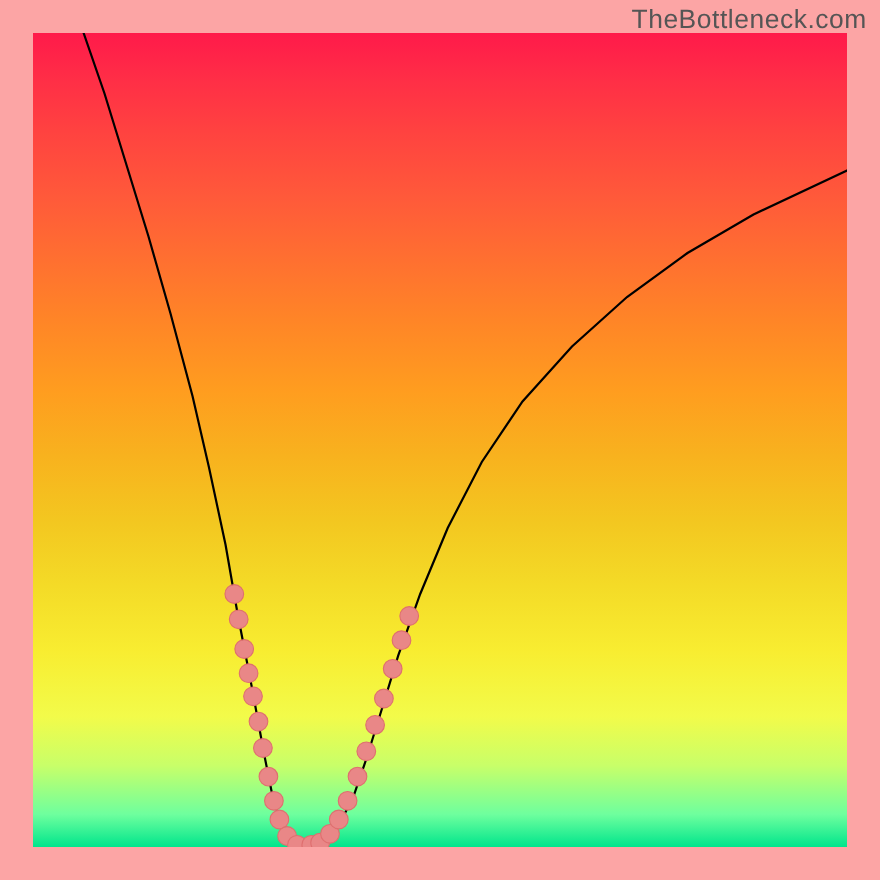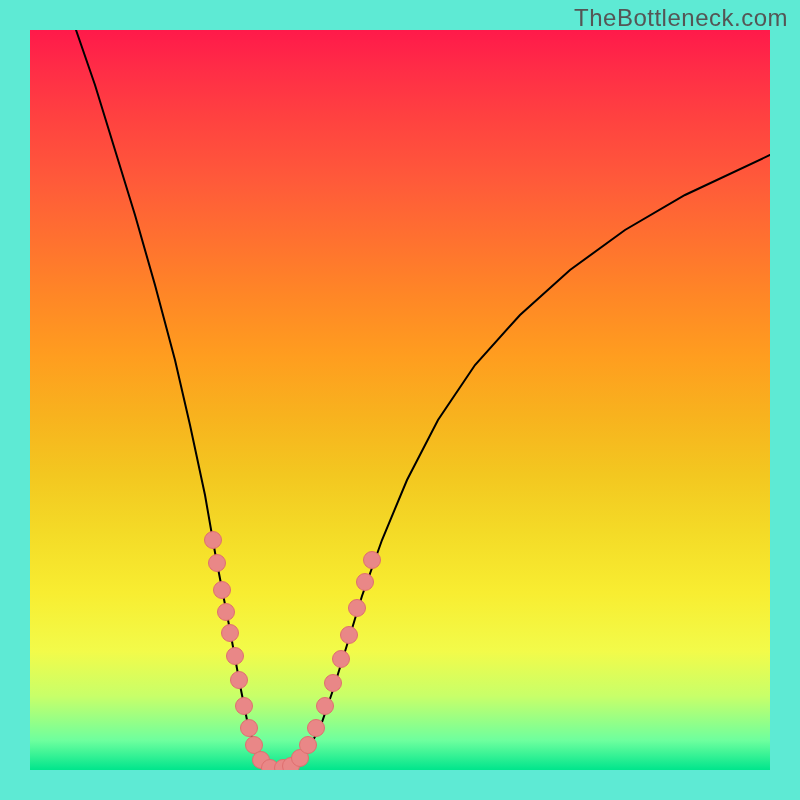--- a/index.html
+++ b/index.html
@@ -8,21 +8,21 @@
     width: 800px;
     height: 800px;
     overflow: hidden;
     background: #000;
     font-family: Arial, Helvetica, sans-serif;
   }
   .outer {
     position: relative;
     width: 800px;
     height: 800px;
-    background: #5eead4;
+    background: #fca5a5;
   }
   .watermark {
     position: absolute;
     top: 4px;
     right: 12px;
     color: #555;
     font-size: 24px;
     letter-spacing: 0.5px;
     font-weight: 400;
     z-index: 50;

